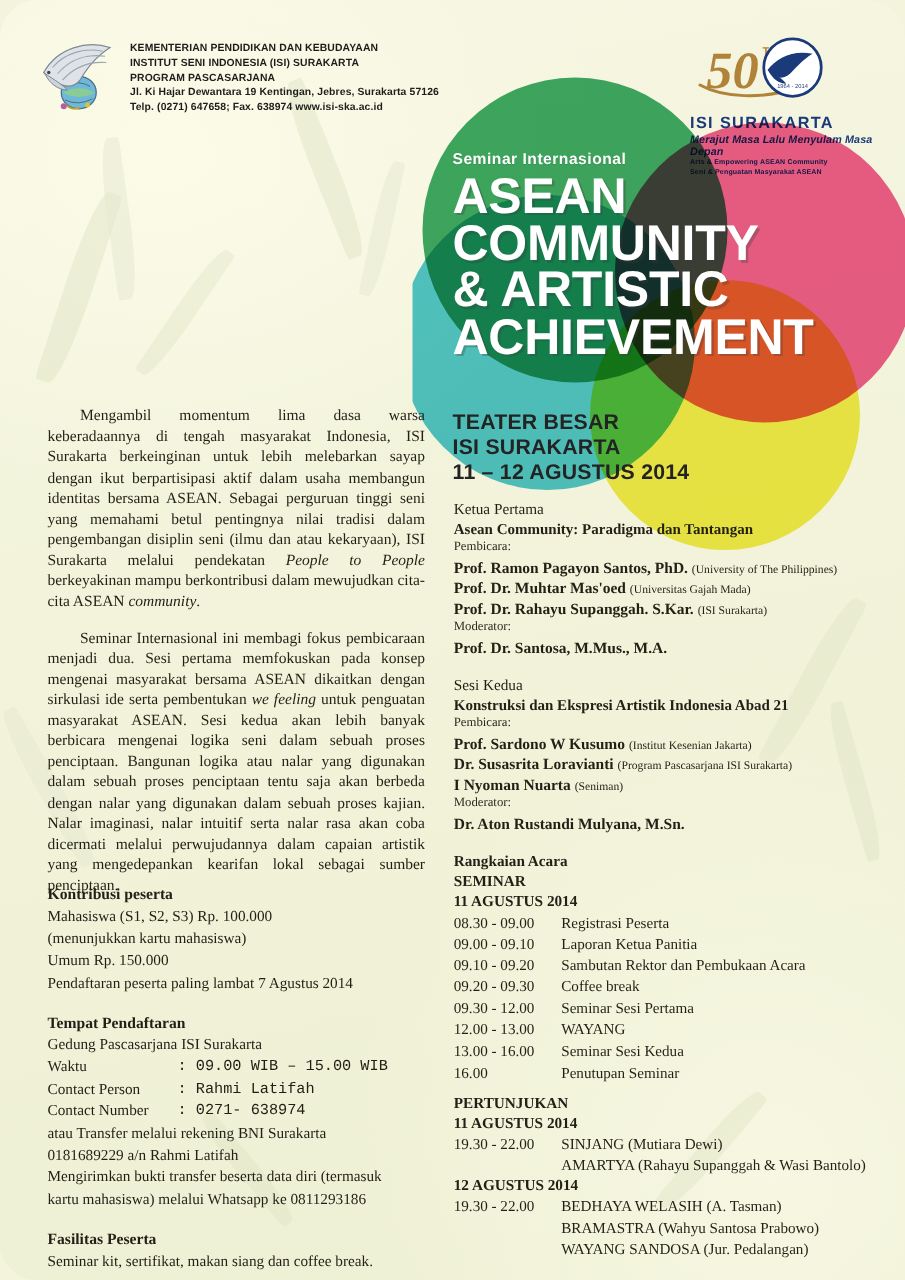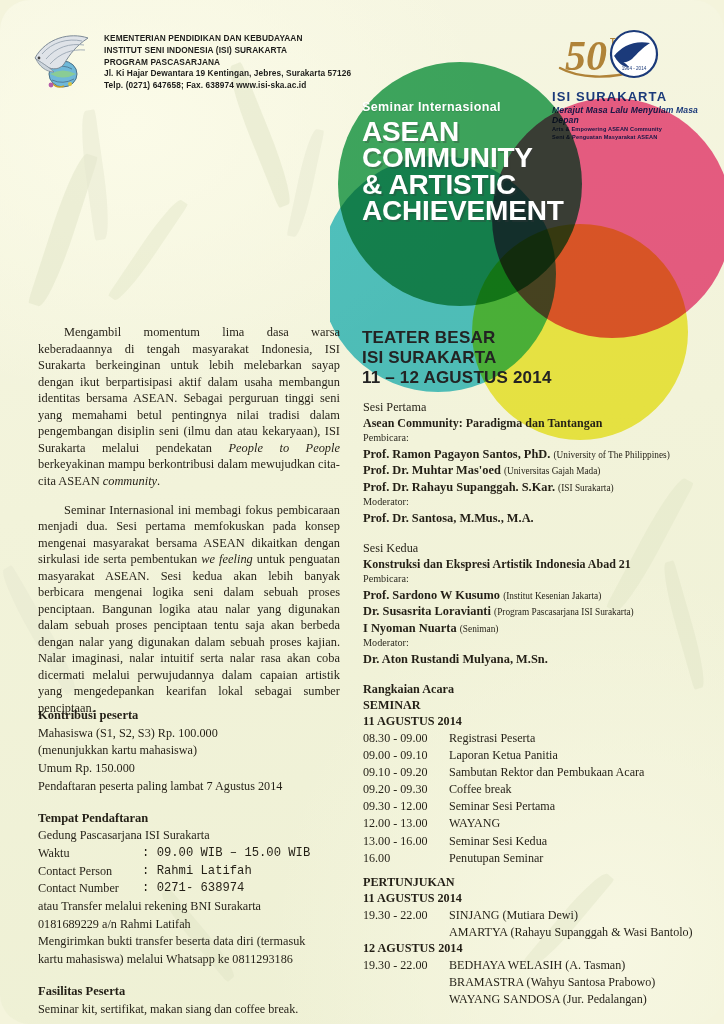--- a/index.html
+++ b/index.html
@@ -94,36 +94,36 @@
   #venn {
     position: absolute;
     top: 52px; left: 330px;
     width: 400px; height: 390px;
   }
   #venn circle { mix-blend-mode: multiply; }
 
   
   #title-block {
     position: absolute;
-    top: 100px; left: 362px;
+    top: 120px; left: 362px;
     width: 350px;
   }
   #kicker {
     font-family: "Liberation Sans", sans-serif;
     font-weight: bold;
     font-size: 12.5px;
     color: #ffffff;
     letter-spacing: .4px;
     margin-bottom: 5px;
     text-shadow: 0 1px 1px rgba(0,0,0,.12);
   }
   #main-title {
     font-family: "Liberation Sans", sans-serif;
     font-weight: bold;
-    font-size: 28px;
+    font-size: 40px;
     line-height: .94;
     color: #ffffff;
     letter-spacing: -0.2px;
     text-shadow: 2px 2px 0 rgba(60,60,60,.30);
   }
   #main-title div { white-space: nowrap; }
 
   
   #venue {
     position: absolute;
@@ -302,21 +302,21 @@
 
     <div class="block-gap"></div>
 
     <div class="info-head">Fasilitas Peserta</div>
     <div class="info-line">Seminar kit, sertifikat, makan siang dan  coffee break.</div>
   </div>
 
   <div id="program">
 
     <div>
-      <div class="sess-label">Sesi Pertama</div>
+      <div class="sess-label">Ketua Pertama</div>
       <div class="sess-title">Asean Community: Paradigma dan Tantangan</div>
       <div class="sub-label">Pembicara:</div>
       <div class="speaker"><span>Prof. Ramon Pagayon Santos, PhD.</span> <span class="aff">(University of The Philippines)</span></div>
       <div class="speaker"><span>Prof. Dr. Muhtar Mas'oed</span> <span class="aff">(Universitas Gajah Mada)</span></div>
       <div class="speaker"><span>Prof. Dr. Rahayu Supanggah. S.Kar.</span> <span class="aff">(ISI Surakarta)</span></div>
       <div class="sub-label">Moderator:</div>
       <div class="mod-name">Prof. Dr. Santosa, M.Mus., M.A.</div>
     </div>
 
     <div class="gap-md"></div>

